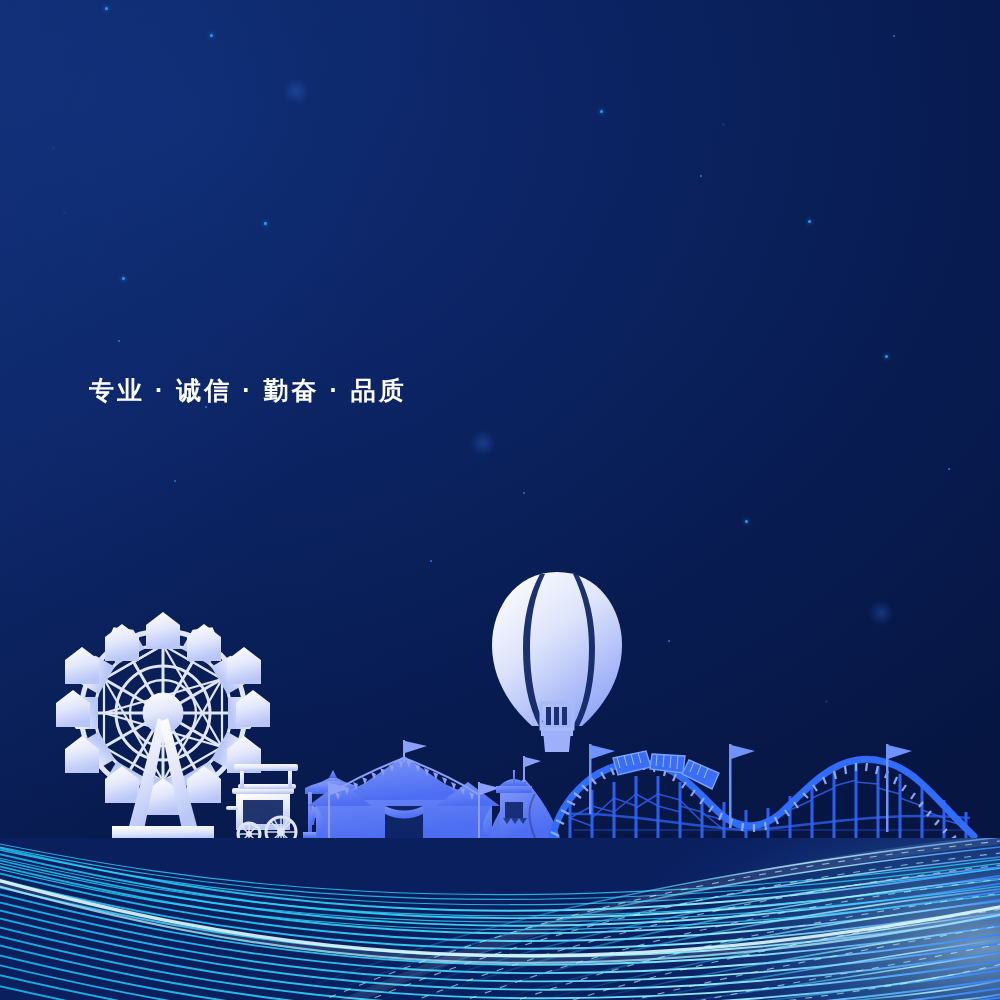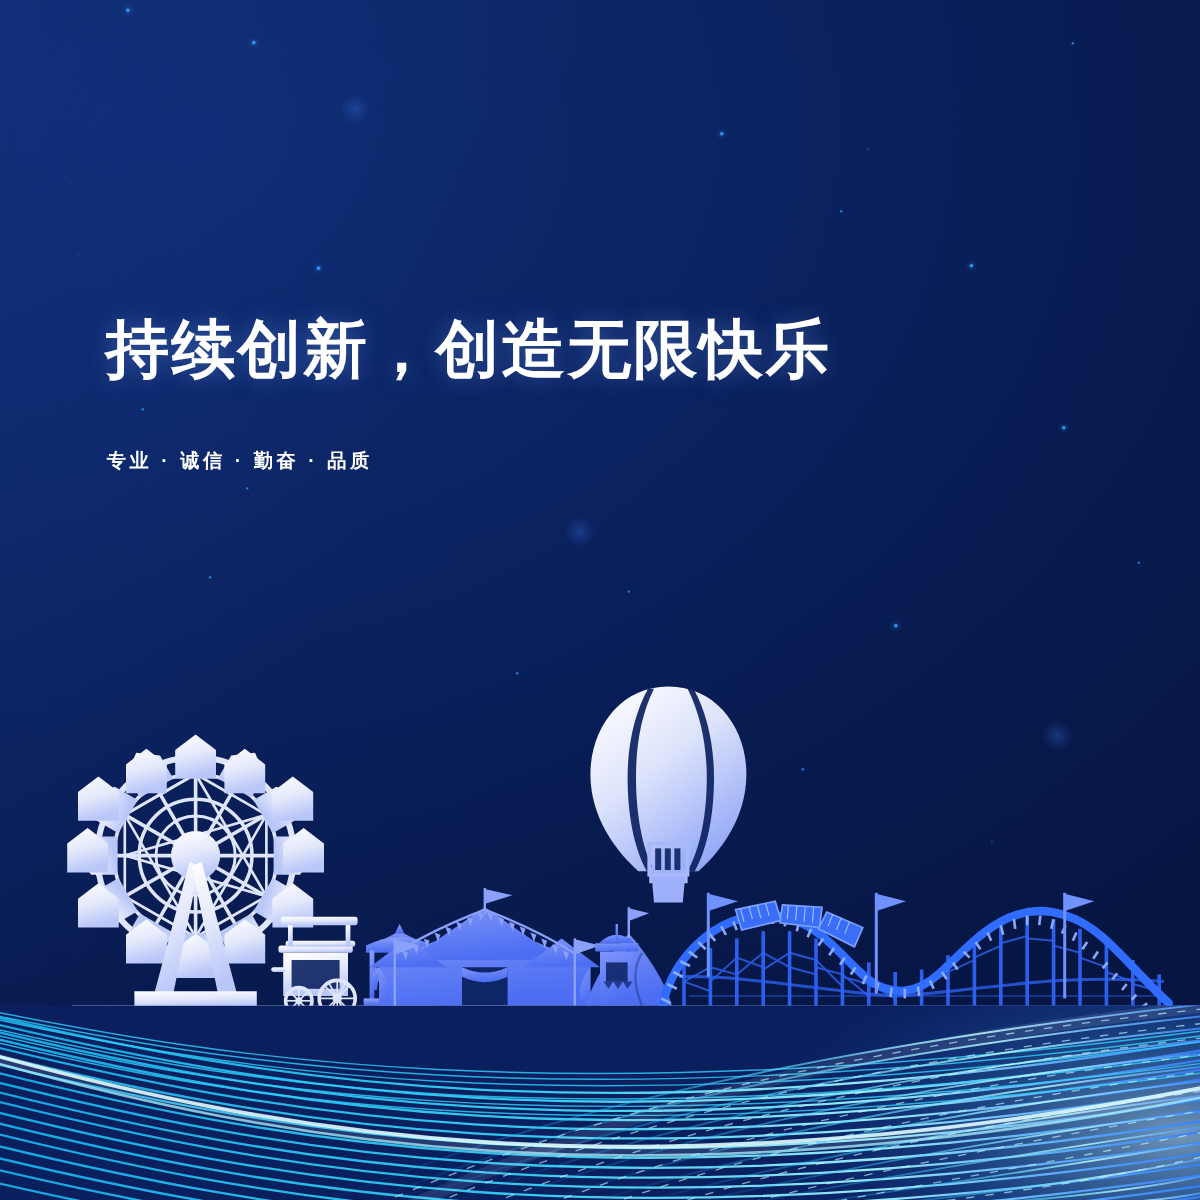--- a/index.html
+++ b/index.html
@@ -30,21 +30,21 @@
 
   
   #headline{
     position:absolute;left:88px;top:263px;
     font-size:53px;font-weight:bold;color:#ffffff;
     letter-spacing:2px;line-height:1.1;white-space:nowrap;
     text-shadow:0 0 18px rgba(120,170,255,.35);
   }
   #subline{
     position:absolute;left:89px;top:374px;
-    font-size:16px;font-weight:bold;color:#ffffff;
+    font-size:25px;font-weight:bold;color:#ffffff;
     letter-spacing:3px;white-space:nowrap;
   }
 
   
   #scene{position:absolute;left:0;top:0;width:1000px;height:1000px;}
   svg{display:block;}
   #sceneSvg{position:absolute;left:0;top:0;}
   #waveSvg{position:absolute;left:0;top:0;}
 </style>
 </head>
@@ -77,21 +77,20 @@
     <div class="star sm" style="left:205px;top:406px;"></div>
     <div class="star dim" style="left:52px;top:146px;"></div>
     <div class="star dim" style="left:63px;top:211px;"></div>
     <div class="star dim" style="left:722px;top:123px;"></div>
     <div class="star dim" style="left:825px;top:700px;"></div>
     <div class="star glow" style="left:283px;top:78px;"></div>
     <div class="star glow" style="left:868px;top:600px;"></div>
     <div class="star glow" style="left:470px;top:430px;"></div>
   </div>
 
-  <div id="headline">持续创新，创造无限快乐</div>
   <div id="subline">专业 · 诚信 · 勤奋 · 品质</div>
 
   <div id="scene">
   <svg id="sceneSvg" width="1000" height="1000" viewBox="0 0 1000 1000" xmlns="http://www.w3.org/2000/svg">
     <defs>
       <linearGradient id="gWhite" x1="0" y1="0" x2="0.25" y2="1">
         <stop offset="0%" stop-color="#ffffff"></stop>
         <stop offset="55%" stop-color="#e2e7fb"></stop>
         <stop offset="100%" stop-color="#b9c6f8"></stop>
       </linearGradient>

